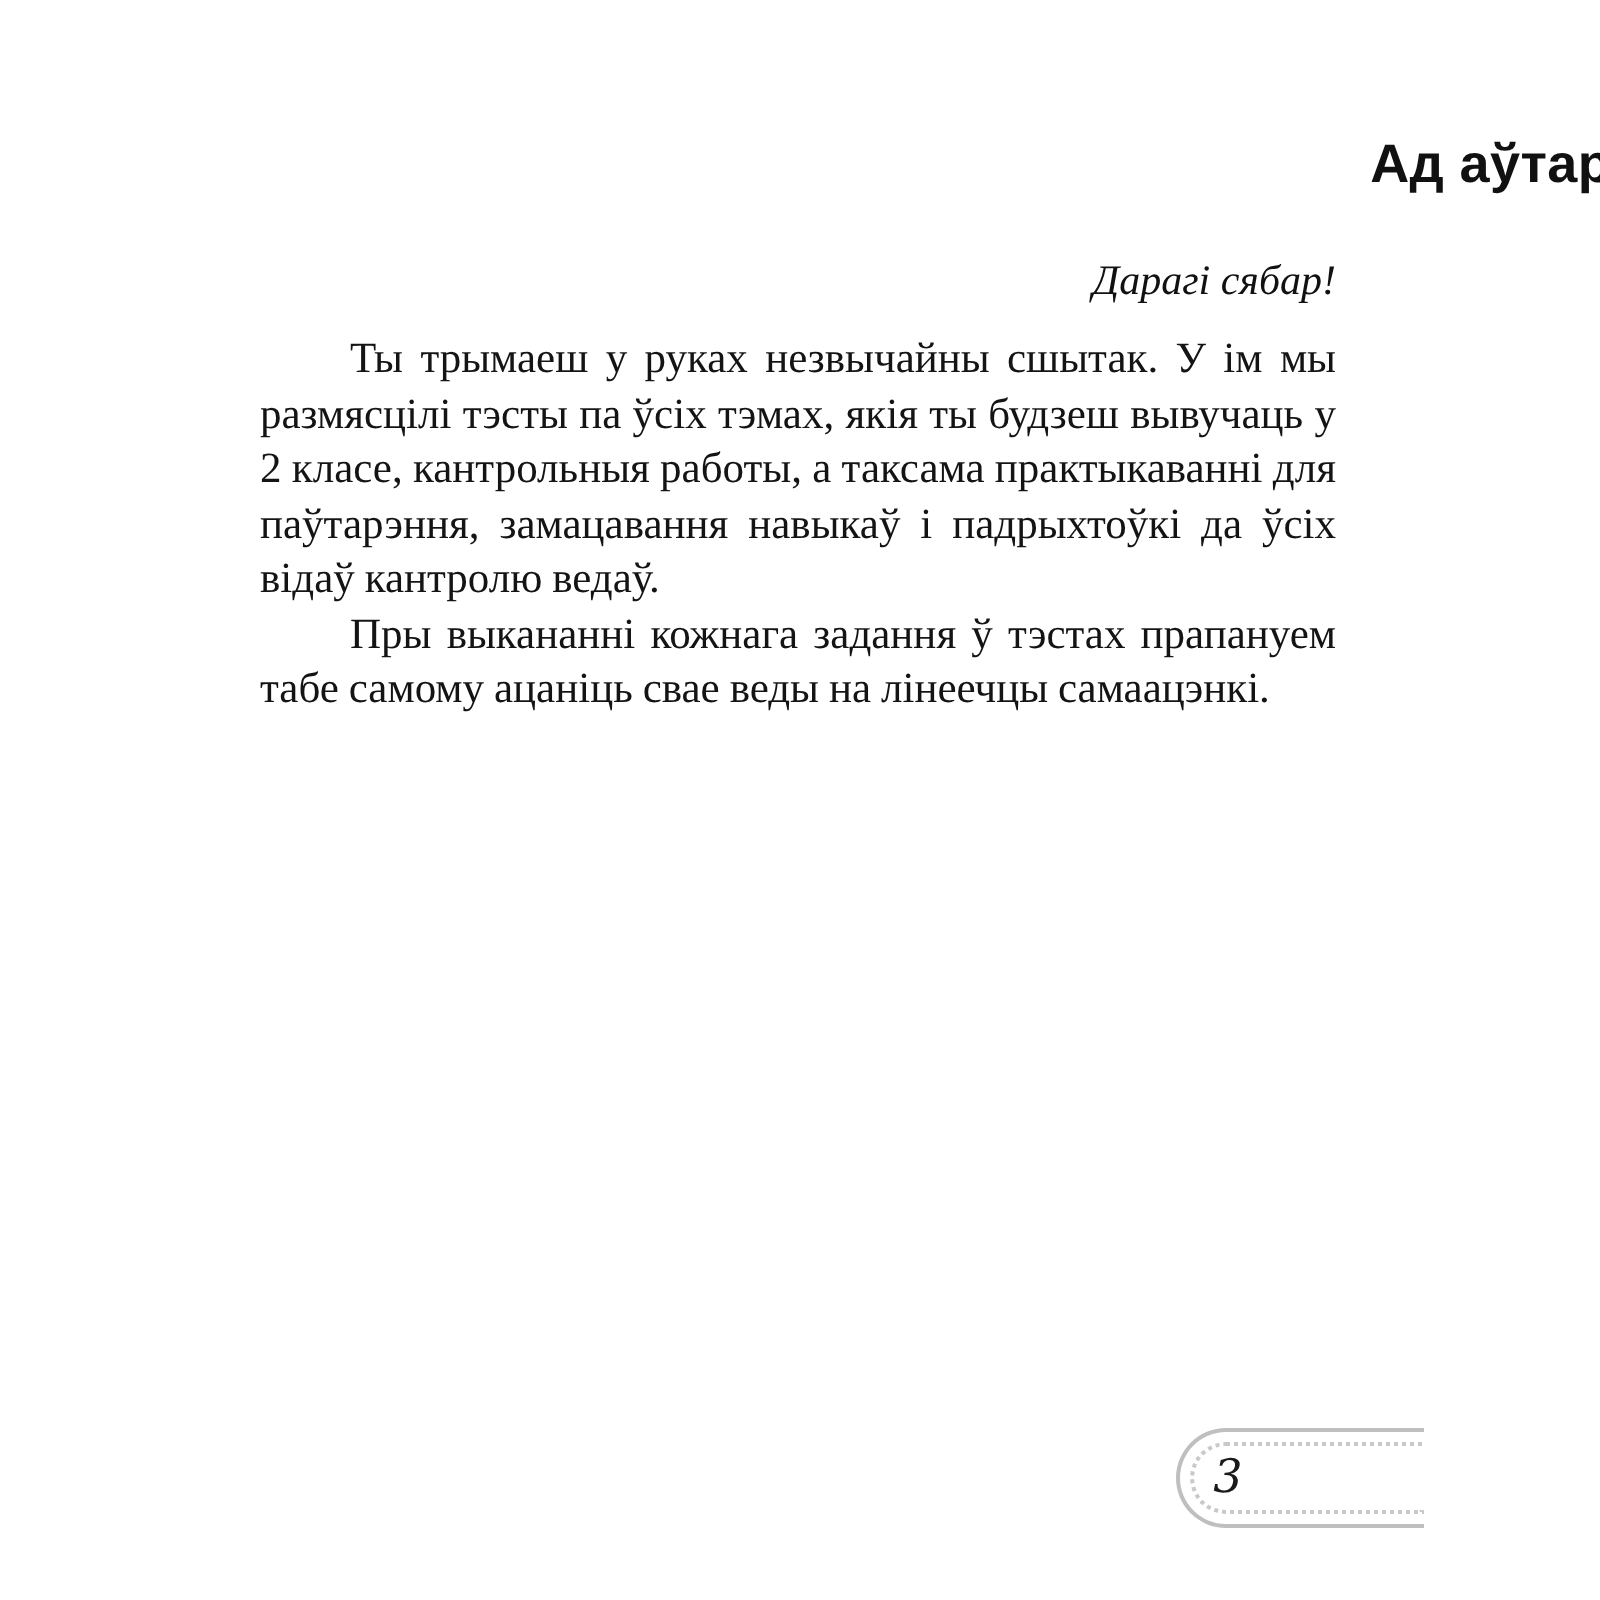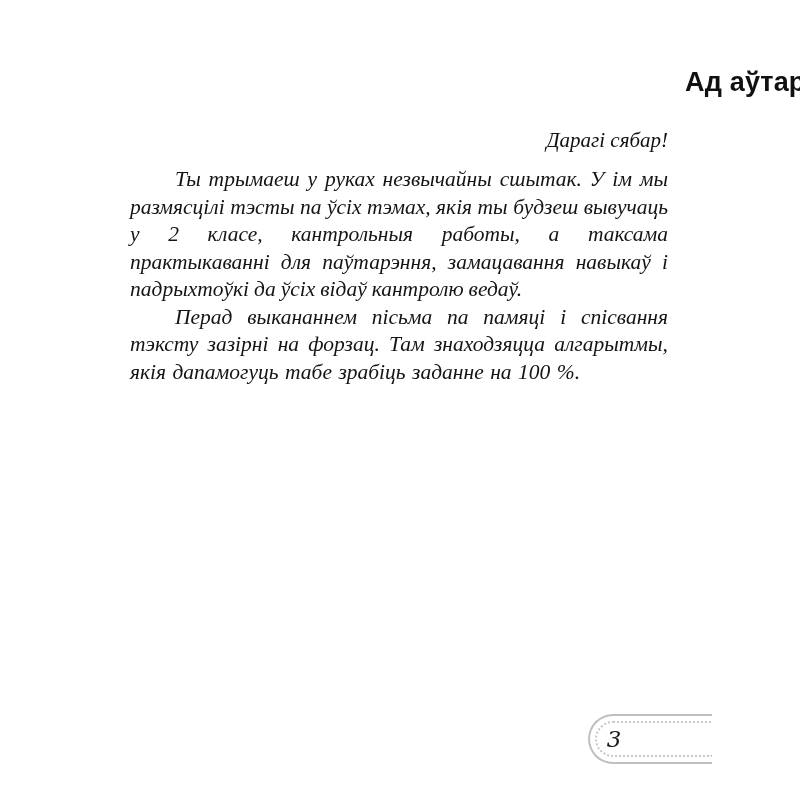--- a/index.html
+++ b/index.html
@@ -56,21 +56,20 @@
 
   .para {
     margin: 0;
     font-size: 21.5px;
     line-height: 27.5px;
     text-align: justify;
     text-justify: inter-word;
     text-indent: 45px;
     color: #141414;
     hyphens: manual;
-    font-style: italic;
   }
 
   
   .para.loose {
     word-spacing: 1.1px;
   }
 
   .para.tight {
     word-spacing: -0.4px;
   }
@@ -122,22 +121,22 @@
 <div class="page">
 
   <h1 class="page-title">Ад аўтараў</h1>
 
   <div class="body-col">
 
     <p class="salutation">Дарагі сябар!</p>
 
     <p class="para tight">Ты трымаеш у руках незвычайны сшытак. У ім мы размясцілі тэсты па ўсіх тэмах, якія ты будзеш вывучаць у 2 класе, кантрольныя работы, а таксама практыкаванні для паўта­рэння, замацавання навыкаў і падрыхтоўкі да ўсіх відаў кантролю ведаў.</p>
 
+    <p class="para tight">Пры выкананні кожнага задання ў тэстах прапануем табе самому ацаніць свае веды на лінеечцы самаацэнкі.</p>
 
-    <p class="para loose">Перад выкананнем пісьма па памяці і спісвання тэксту зазірні на форзац. Там знаходзяцца алгарытмы, якія дапамогуць табе зрабіць заданне на 100 %.</p>
 
 
   </div>
 
   <div class="footer-tab">
     <div class="footer-tab-inner"></div>
     <span class="page-number">3</span>
   </div>
 
 </div>

